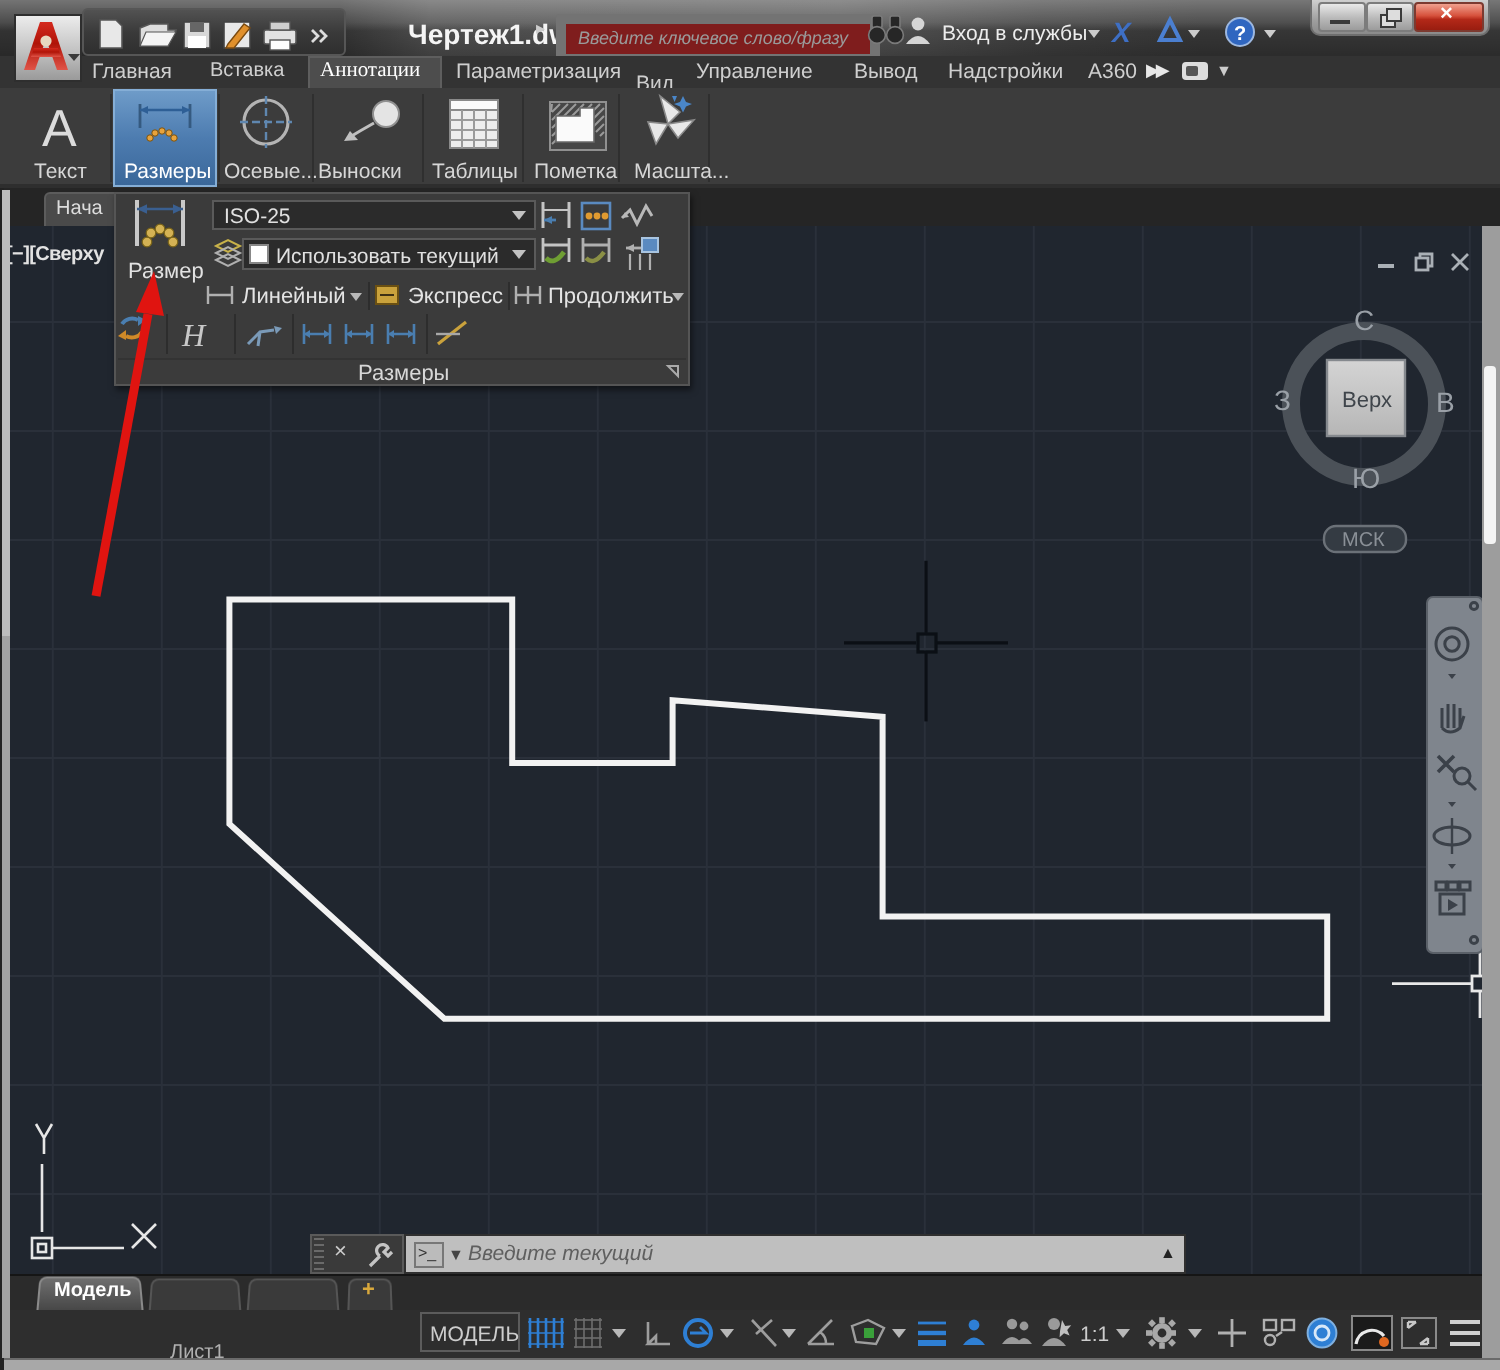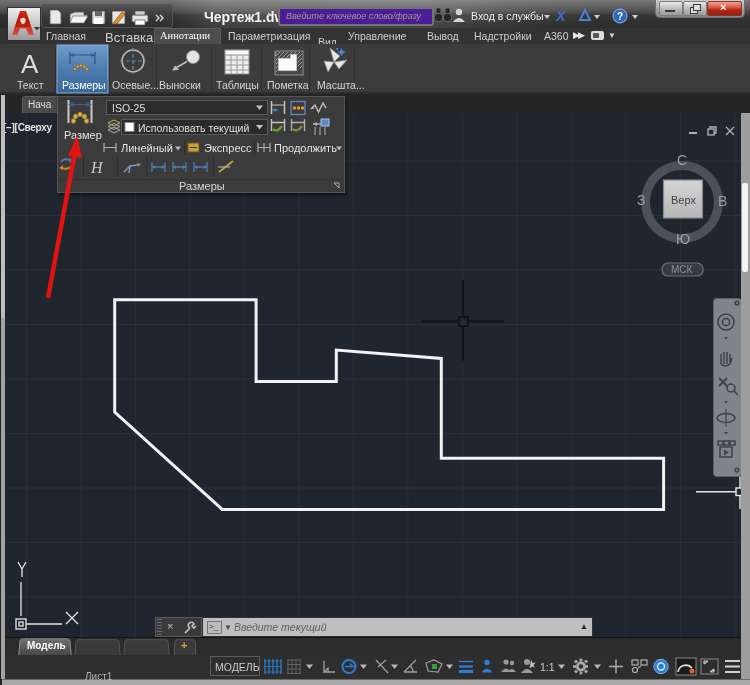--- a/index.html
+++ b/index.html
@@ -52,22 +52,22 @@
   <rect x="91" y="4" width="10" height="4" fill="#cfcfcf" stroke="#555" stroke-width="0.7"></rect>
   <rect x="91" y="13" width="10" height="5" fill="#fff" stroke="#555" stroke-width="0.7"></rect>
 
   <path d="M112 8 l3 3 l-3 3 M116 8 l3 3 l-3 3" stroke="#ddd" stroke-width="1.4" fill="none"></path>
 </svg>
 </div>
 
 <div class="txt" style="left:204px;top:9px;font-size:14px;font-weight:bold;color:#f5f5f5;">Чертеж1.dwg</div>
 <div class="txt" style="left:268px;top:9px;font-size:9px;color:#ccc;">▸</div>
 
-<div class="abs" style="left:278px;top:7px;width:152px;height:15px;background:#4c1d95;
-  border:2px solid #737373;border-radius:2px;">
+<div class="abs" style="left:278px;top:7px;width:152px;height:15px;background:#7f1d1d;
+  border:5px solid #737373;border-radius:2px;">
   <div class="txt" style="left:6px;top:2px;font-size:9px;font-style:italic;color:#9a9a9a;">Введите ключевое слово/фразу</div>
 </div>
 
 <div id="topicons" class="abs" style="left:430px;top:4px;width:230px;height:24px;">
 <svg width="230" height="24" viewBox="0 0 230 24">
 
   <g fill="#262626" stroke="#7a7a7a" stroke-width="0.8">
     <rect x="6" y="4" width="5" height="6" rx="1"></rect>
         <rect x="15" y="4" width="5" height="6" rx="1"></rect>
     <circle cx="8.5" cy="13.5" r="4.2"></circle>
@@ -102,21 +102,21 @@
   <div class="abs" style="left:6px;top:5px;width:6px;height:5px;border:1px solid #3a3a3a;background:#ddd;"></div>
   <div class="abs" style="left:9px;top:2px;width:6px;height:5px;border:1px solid #3a3a3a;background:#ddd;"></div>
 </div>
 <div class="abs" style="left:707px;top:1px;width:33px;height:13px;background:linear-gradient(#f0a08e,#d6513c 45%,#b32818 60%,#991d10);border:1px solid #7c3a30;border-radius:2px;">
   <div class="txt" style="left:12px;top:-1px;font-size:11px;font-weight:bold;color:#fff;">×</div>
 </div>
 
 <div class="abs" style="left:0;top:28px;width:750px;height:16px;background:#333;"></div>
 <div class="abs" style="left:154px;top:28px;width:67px;height:16px;background:#4d4d4d;border:1px solid #5e5e5e;border-bottom:none;box-sizing:border-box;"></div>
 <div class="txt" style="left:46px;top:30px;font-size:10.5px;color:#cfcfcf;">Главная</div>
-<div class="txt" style="left:105px;top:30px;font-size:13px;color:#cfcfcf;text-align:right;">Вставка</div>
+<div class="txt" style="left:105px;top:30px;font-size:10px;color:#cfcfcf;text-align:right;">Вставка</div>
 <div class="txt" style="left:160px;top:30px;font-size:10.5px;color:#fff;font-family:Liberation Serif, serif;">Аннотации</div>
 <div class="txt" style="left:228px;top:30px;font-size:10.5px;color:#cfcfcf;">Параметризация</div>
 <div class="txt" style="left:318px;top:36px;font-size:10.5px;color:#cfcfcf;">Вид</div>
 <div class="txt" style="left:348px;top:30px;font-size:10.5px;color:#cfcfcf;">Управление</div>
 <div class="txt" style="left:427px;top:30px;font-size:10.5px;color:#cfcfcf;">Вывод</div>
 <div class="txt" style="left:474px;top:30px;font-size:10.5px;color:#cfcfcf;">Надстройки</div>
 <div class="txt" style="left:544px;top:30px;font-size:10.5px;color:#cfcfcf;">A360</div>
 <div class="txt" style="left:573px;top:30px;font-size:9px;color:#e8e8e8;letter-spacing:-2px;">▶▶</div>
 <div class="abs" style="left:591px;top:31px;width:13px;height:9px;background:#ddd;border-radius:2px;">
     <div class="abs" style="left:2px;top:2px;width:6px;height:5px;background:#555;border-radius:1px;"></div>

